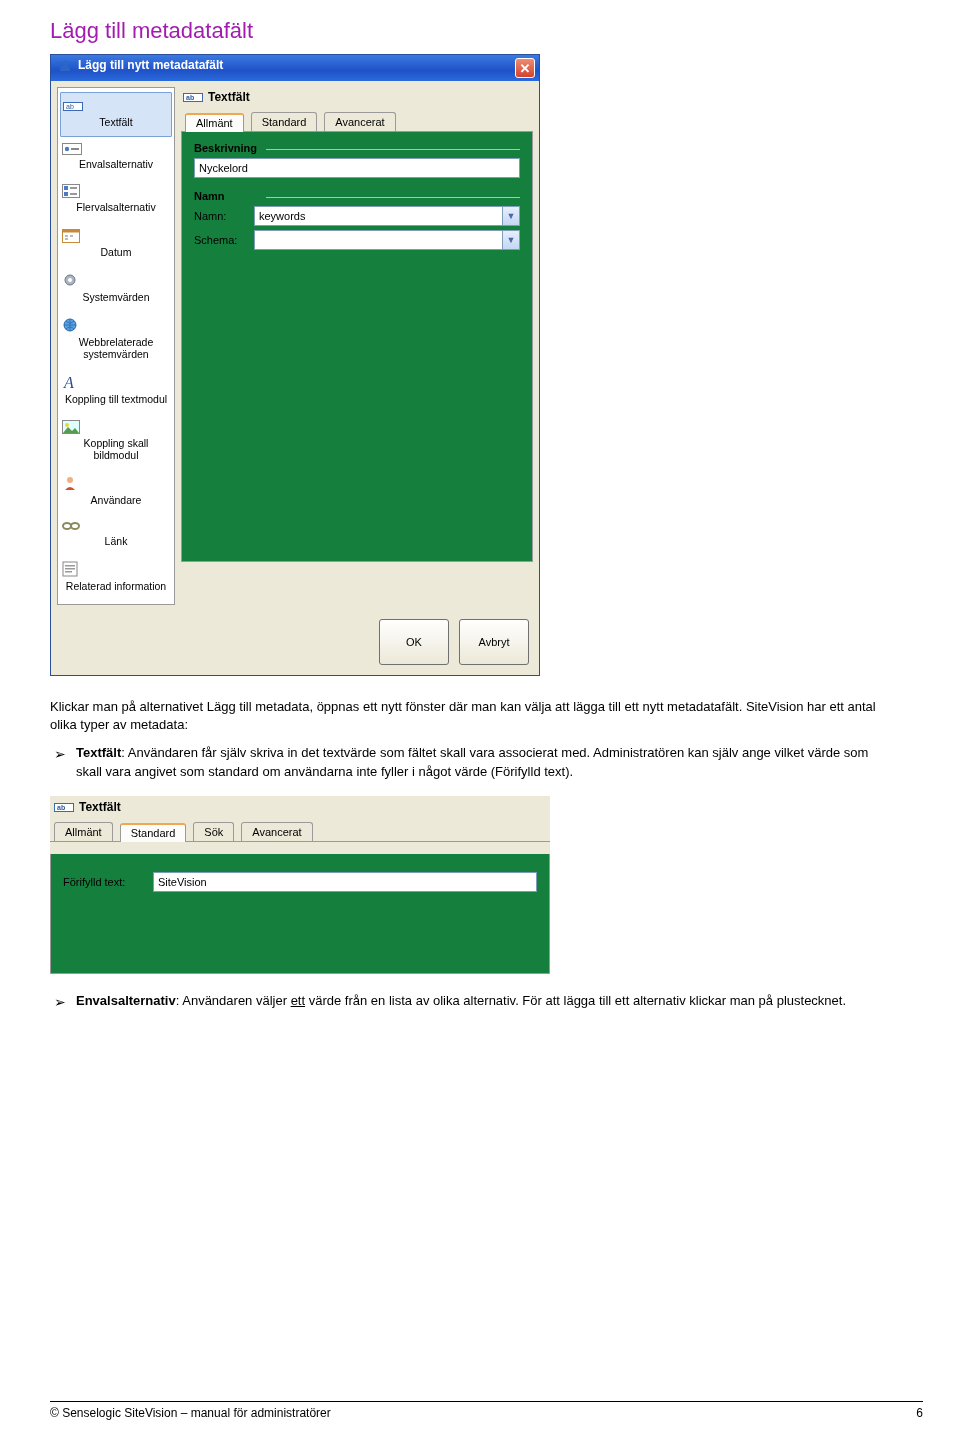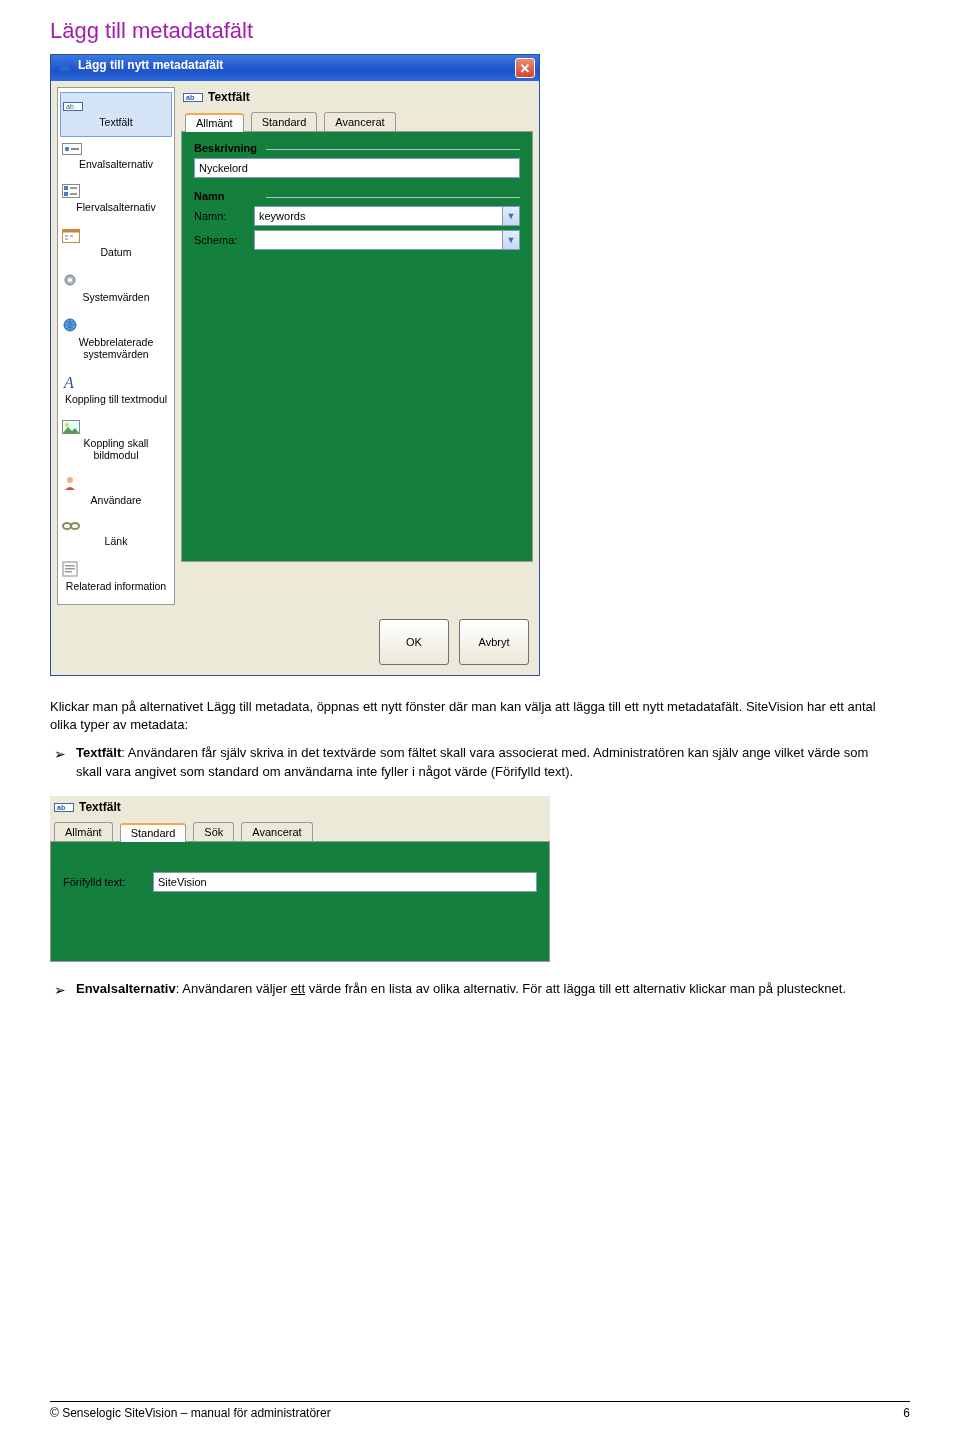--- a/index.html
+++ b/index.html
@@ -207,27 +207,27 @@
   .und { text-decoration: underline; }
   
   .mini-panel {
     width: 500px;
     background: #ece9d8;
     border: none;
     font-size: 11px;
     margin: 6px 0 18px 0;
   }
   .mini-panel .panel-header { padding: 4px 4px 8px 4px; }
-  .mini-panel .tab-content { min-height: 120px; padding: 26px 12px; }
+  .mini-panel .tab-content { min-height: 120px; padding: 14px 12px; margin-top: 12px; }
   .mini-panel .row label { width: 82px; }
   
   .page-footer {
     position: absolute;
     bottom: 20px;
-    left: 50px; right: 50px;
+    left: 50px; right: 37px;
     border-top: 1px solid #000;
     padding-top: 4px;
     font-size: 12px;
     display:flex;
     justify-content: space-between;
   }
   
   svg { display:block; }
 </style>
 </head>

